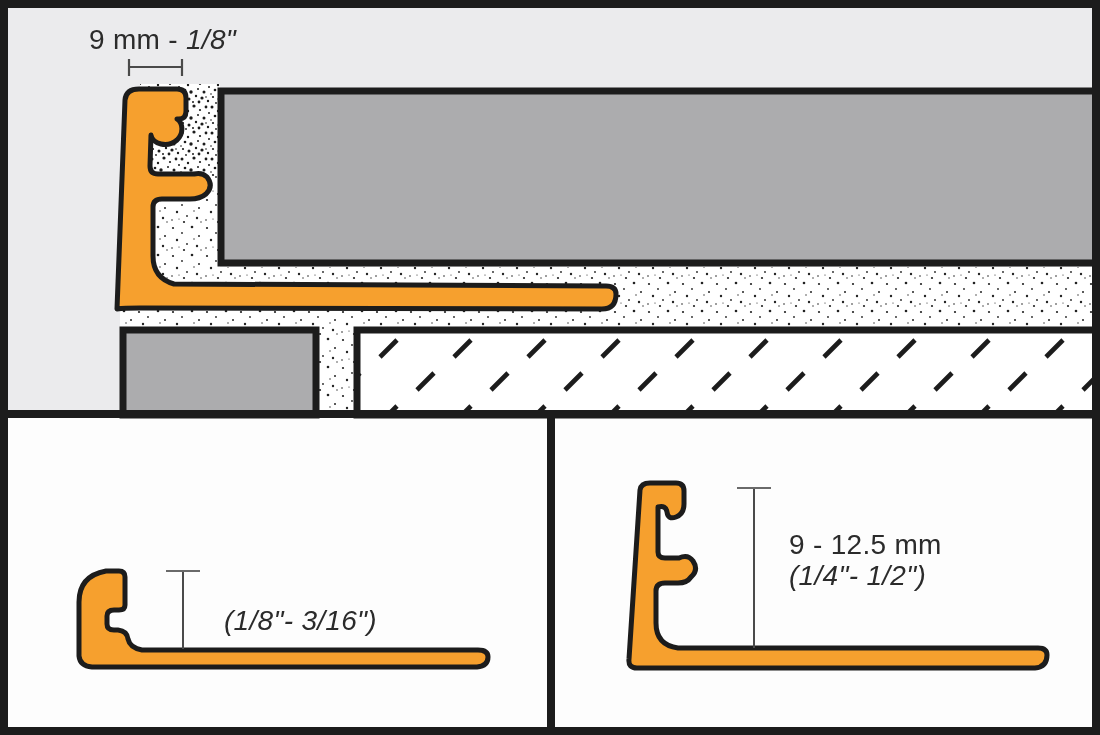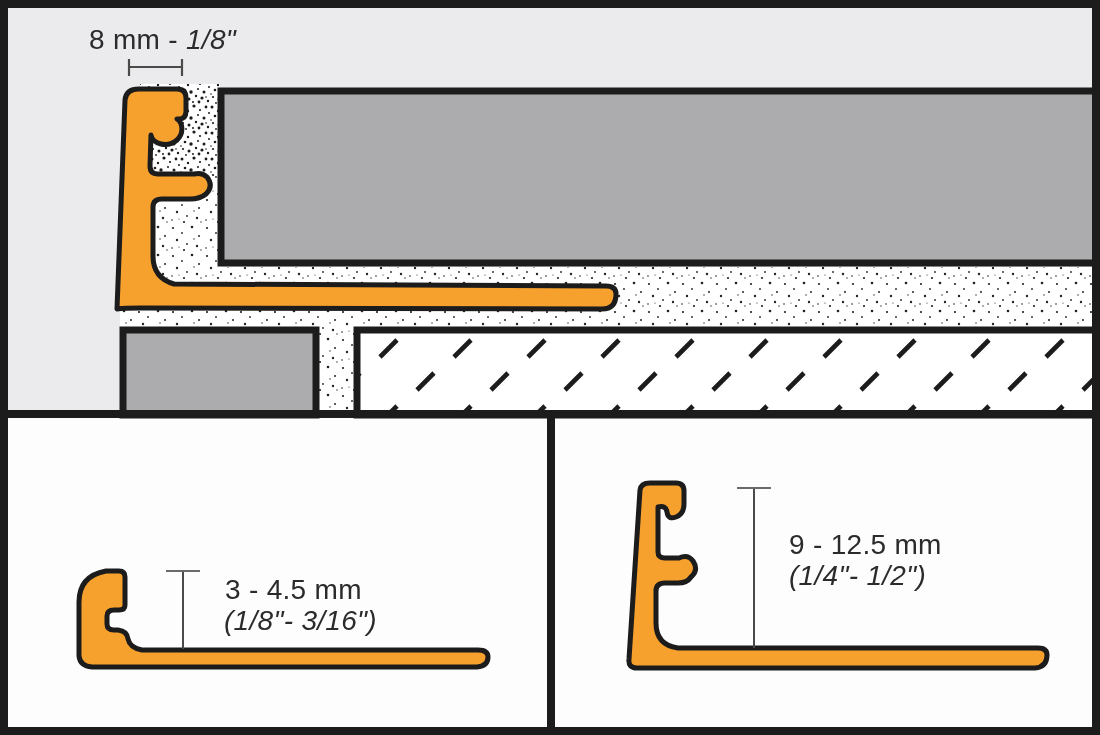--- a/index.html
+++ b/index.html
@@ -116,21 +116,20 @@
   <g fill="#1C1C1C">
     <rect x="0" y="410" width="1100" height="8"></rect>
     <rect x="547" y="410" width="8" height="325"></rect>
     <rect x="0" y="0" width="1100" height="8"></rect>
     <rect x="0" y="727" width="1100" height="8"></rect>
     <rect x="0" y="0" width="8" height="735"></rect>
     <rect x="1092" y="0" width="8" height="735"></rect>
   </g>
 </svg>
 
-<div class="label" style="left:89px;top:24px;"><span>8 mm - </span><span class="italic">1/8"</span></div>
+<div class="label" style="left:89px;top:24px;"><span>9 mm - </span><span class="italic">1/8"</span></div>
 
-<div class="label" style="left:225px;top:574px;">3 - 4.5 mm</div>
 <div class="label italic" style="left:224px;top:605px;">(1/8"- 3/16")</div>
 
 <div class="label" style="left:789px;top:529px;">9 - 12.5 mm</div>
 <div class="label italic" style="left:789px;top:560px;">(1/4"- 1/2")</div>
 
 </div>
 
 </body></html>

